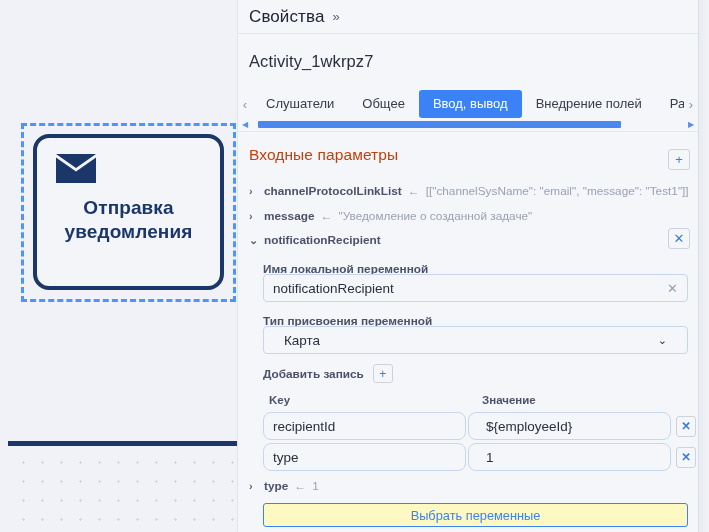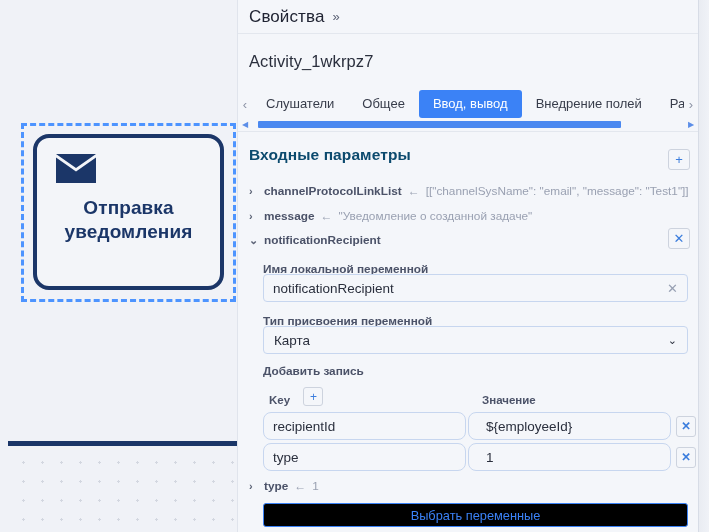--- a/index.html
+++ b/index.html
@@ -137,21 +137,21 @@
   #tabs-scroll .sb-thumb {
     position: absolute; left: 6px; top: 0;
     width: 363px; height: 7px;
     background: #4a88f0; border-radius: 1px;
     cursor: pointer;
   }
 
   
   #section-title {
     position: absolute; left: 11px; top: 146px;
-    font-size: 15.5px; font-weight: bold; color: #0c4a6e;
+    font-size: 15.5px; font-weight: normal; color: #c2410c;
     letter-spacing: .1px;
   }
   .sq-btn {
     position: absolute;
     width: 22px; height: 21px;
     border: 1px solid #cdd3de; border-radius: 3px;
     background: #f4f6fa;
     display: flex; align-items: center; justify-content: center;
     font-size: 13px; color: #3b7ddd;
     cursor: pointer; user-select: none;
@@ -193,31 +193,31 @@
   .txt-field .val { flex: 1 1 auto; }
   .txt-field .clear {
     color: #97a0b3; font-size: 13px; cursor: pointer; user-select: none;
   }
   .sel-field {
     position: absolute; left: 25px;
     width: 425px; height: 28px;
     background: #f4f6fa;
     border: 1px solid #c7d6ef; border-radius: 4px;
     display: flex; align-items: center;
-    padding: 0 10px;
+    padding: 0 20px;
     font-size: 13.5px; color: #2a2f3d;
     cursor: pointer;
   }
   .sel-field .val { flex: 1 1 auto; }
   .sel-field .chev { color: #2a2f3d; font-size: 11px; }
 
   
   #add-record-row {
     position: absolute; left: 25px; top: 364px;
-    display: flex; align-items: center; gap: 9px; flex-direction: column;
+    display: flex; align-items: center; gap: 9px;
   }
   #add-record-row .lbl {
     font-size: 11.8px; font-weight: bold; color: #4b5268;
   }
   #add-record-row .plus {
     width: 20px; height: 19px;
     border: 1px solid #cdd3de; border-radius: 3px;
     background: #f4f6fa;
     display: flex; align-items: center; justify-content: center;
     font-size: 12px; color: #3b7ddd; cursor: pointer;
@@ -253,21 +253,21 @@
     display: flex; align-items: center; justify-content: center;
     font-size: 11.5px; color: #3b7ddd; font-weight: bold;
     cursor: pointer; user-select: none;
   }
 
   
   #select-vars-btn {
     position: absolute; left: 25px; top: 503px;
     width: 425px; height: 24px;
     border: 1px solid #3b82f6; border-radius: 3px;
-    background: #000000;
+    background: #fef9c3;
     display: flex; align-items: center; justify-content: center;
     font-size: 12.8px; color: #3b82f6;
     cursor: pointer; user-select: none;
   }
 </style>
 </head>
 <body>
 
 <div id="root">
 

